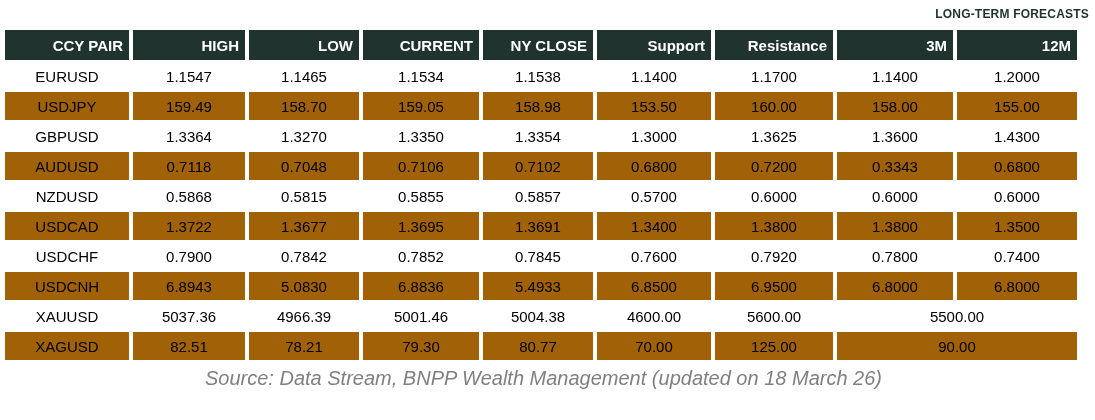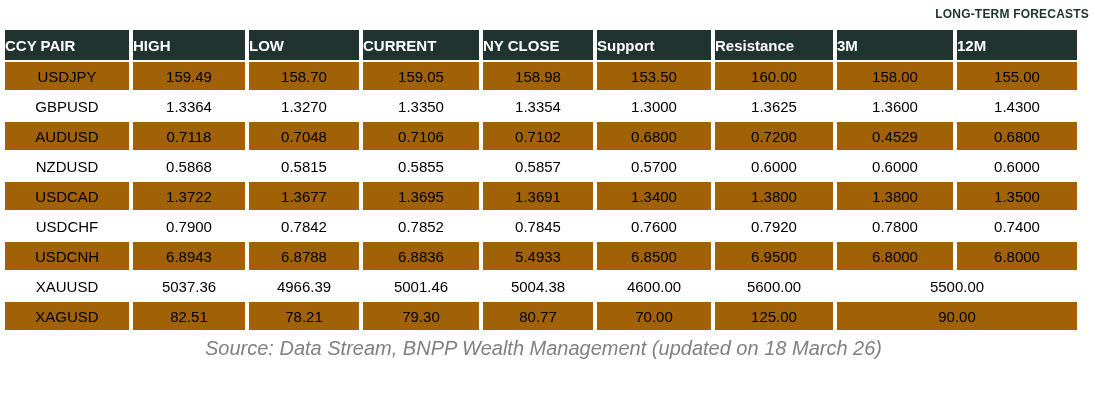--- a/index.html
+++ b/index.html
@@ -19,22 +19,22 @@
     font-size: 12px; font-weight: bold; color: #1e322e; letter-spacing: 0.2px;
   }
   table.fx {
     border-collapse: separate;
     border-spacing: 4px 2px;
     table-layout: fixed;
     margin-left: 1px;
   }
   table.fx th {
     background: #20332f; color: #ffffff; font-weight: bold;
-    font-size: 15px; height: 30px; text-align: left; vertical-align: middle;
-    padding: 0 0; white-space: nowrap;
+    font-size: 15px; height: 30px; text-align: right; vertical-align: middle;
+    padding: 0 6px; white-space: nowrap;
   }
   table.fx td {
     font-size: 15px; color: #000000; height: 28px; text-align: center;
     vertical-align: middle; padding: 0 2px; white-space: nowrap;
   }
   tr.row-even td { background: #ffffff; }
   tr.row-odd td { background: #a16207; }
   .footer {
     margin-top: 5px; text-align: center; width: 1087px;
     font-size: 20px; font-style: italic; color: #808080;
@@ -68,20 +68,31 @@
         <th>LOW</th>
         <th>CURRENT</th>
         <th>NY CLOSE</th>
         <th>Support</th>
         <th>Resistance</th>
         <th>3M</th>
         <th>12M</th>
       </tr>
     </thead>
     <tbody id="fx-body">
+        <tr class="row-even">
+          <td>EURUSD</td>
+          <td>1.1547</td>
+          <td>1.1465</td>
+          <td>1.1534</td>
+          <td>1.1538</td>
+          <td>1.1400</td>
+          <td>1.1700</td>
+          <td>1.1400</td>
+          <td>1.2000</td>
+        </tr>
         <tr class="row-odd">
           <td>USDJPY</td>
           <td>159.49</td>
           <td>158.70</td>
           <td>159.05</td>
           <td>158.98</td>
           <td>153.50</td>
           <td>160.00</td>
           <td>158.00</td>
           <td>155.00</td>
@@ -98,21 +109,21 @@
           <td>1.4300</td>
         </tr>
         <tr class="row-odd">
           <td>AUDUSD</td>
           <td>0.7118</td>
           <td>0.7048</td>
           <td>0.7106</td>
           <td>0.7102</td>
           <td>0.6800</td>
           <td>0.7200</td>
-          <td>0.4529</td>
+          <td>0.3343</td>
           <td>0.6800</td>
         </tr>
         <tr class="row-even">
           <td>NZDUSD</td>
           <td>0.5868</td>
           <td>0.5815</td>
           <td>0.5855</td>
           <td>0.5857</td>
           <td>0.5700</td>
           <td>0.6000</td>
@@ -137,21 +148,21 @@
           <td>0.7852</td>
           <td>0.7845</td>
           <td>0.7600</td>
           <td>0.7920</td>
           <td>0.7800</td>
           <td>0.7400</td>
         </tr>
         <tr class="row-odd">
           <td>USDCNH</td>
           <td>6.8943</td>
-          <td>6.8788</td>
+          <td>5.0830</td>
           <td>6.8836</td>
           <td>5.4933</td>
           <td>6.8500</td>
           <td>6.9500</td>
           <td>6.8000</td>
           <td>6.8000</td>
         </tr>
         <tr class="row-even">
           <td>XAUUSD</td>
           <td>5037.36</td>

